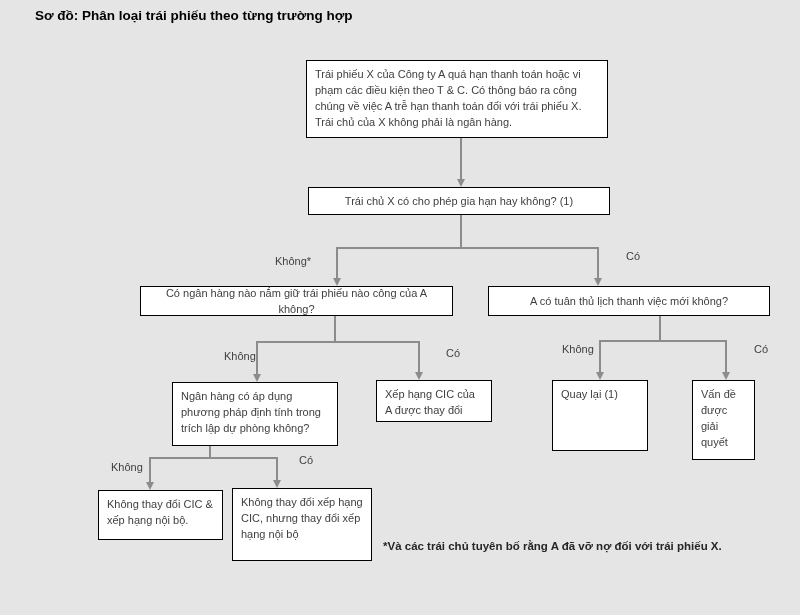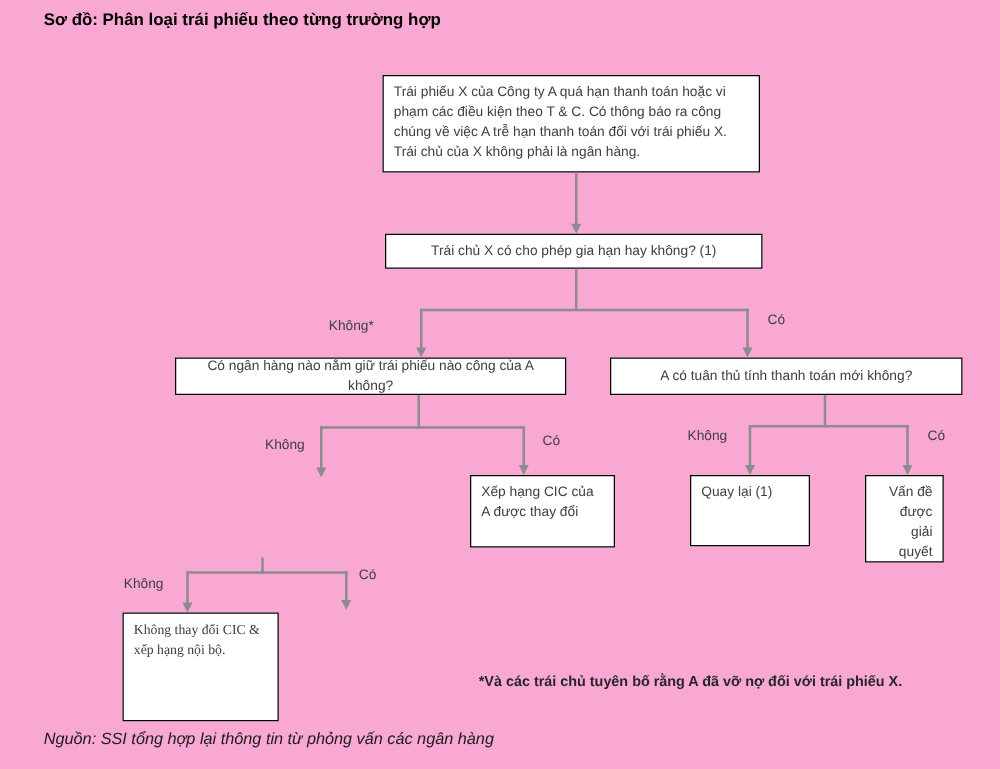--- a/index.html
+++ b/index.html
@@ -5,21 +5,21 @@
   html, body {
     margin: 0;
     padding: 0;
     background: #ffffff;
     font-family: "Liberation Sans", sans-serif;
   }
   .page {
     position: relative;
     width: 800px;
     height: 615px;
-    background: #f9a8d4;
+    background: #e5e5e5;
     overflow: hidden;
   }
   .title {
     position: absolute;
     left: 35px;
     top: 8px;
     font-size: 13.5px;
     font-weight: bold;
     color: #000000;
     white-space: nowrap;
@@ -58,20 +58,21 @@
     height: 0;
     border-left: 4px solid transparent;
     border-right: 4px solid transparent;
     border-top: 8px solid #8c8c8c;
   }
   .edge-label {
     position: absolute;
     font-size: 11px;
     color: #404040;
     white-space: nowrap;
+    margin-left: 12px;
   }
   .footnote {
     position: absolute;
     left: 383px;
     top: 520px;
     font-size: 11.5px;
     font-weight: bold;
     color: #262626;
     white-space: nowrap;
     margin-top: 20px;
@@ -92,31 +93,33 @@
 <div class="page">
 
   <div class="title">Sơ đồ: Phân loại trái phiếu theo từng trường hợp</div>
 
   <div class="box" style="left:306px; top:60px; width:302px; height:78px;">Trái phiếu X của Công ty A quá hạn thanh toán hoặc vi phạm các điều kiện theo T &amp; C. Có thông báo ra công chúng về việc A trễ hạn thanh toán đối với trái phiếu X. Trái chủ của X không phải là ngân hàng.</div>
 
   <div class="box center" style="left:308px; top:187px; width:302px; height:28px;">Trái chủ X có cho phép gia hạn hay không? (1)</div>
 
   <div class="box center" style="left:140px; top:286px; width:313px; height:30px;">Có ngân hàng nào nắm giữ trái phiếu nào công của A không?</div>
 
-  <div class="box center" style="left:488px; top:286px; width:282px; height:30px;">A có tuân thủ tính thanh toán mới không?</div>
+  <div class="box center" style="left:488px; top:286px; width:282px; height:30px;">A có tuân thủ lịch thanh việc mới không?</div>
 
+  <div class="box" style="left:172px; top:382px; width:166px; height:64px;">Ngân hàng có áp dụng phương pháp định tính trong trích lập dự phòng không?</div>
 
-  <div class="box" style="left:376px; top:380px; width:116px; height:58px;">Xếp hạng CIC của A được thay đổi</div>
+  <div class="box" style="left:376px; top:380px; width:116px; height:42px;">Xếp hạng CIC của A được thay đổi</div>
 
-  <div class="box" style="left:552px; top:380px; width:96px; height:57px;">Quay lại (1)</div>
+  <div class="box" style="left:552px; top:380px; width:96px; height:71px;">Quay lại (1)</div>
 
-  <div class="box" style="left:692px; top:380px; width:63px; height:70px;text-align:right;">Vấn đề được giải quyết</div>
+  <div class="box" style="left:692px; top:380px; width:63px; height:80px;">Vấn đề được giải quyết</div>
 
-  <div class="box" style="left:98px; top:490px; width:125px; height:87px;font-family:Liberation Serif, serif;">Không thay đổi CIC &amp; xếp hạng nội bộ.</div>
+  <div class="box" style="left:98px; top:490px; width:125px; height:50px;">Không thay đổi CIC &amp; xếp hạng nội bộ.</div>
 
+  <div class="box" style="left:232px; top:488px; width:140px; height:73px;">Không thay đổi xếp hạng CIC, nhưng thay đổi xếp hạng nội bộ</div>
 
   <div class="vline" style="left:460px; top:138px; height:42px;"></div>
   <div class="arrow-down" style="left:457px; top:179px;"></div>
 
   <div class="vline" style="left:460px; top:215px; height:32px;"></div>
   <div class="hline" style="left:336px; top:247px; width:263px;"></div>
   <div class="vline" style="left:336px; top:247px; height:32px;"></div>
   <div class="arrow-down" style="left:333px; top:278px;"></div>
   <div class="vline" style="left:597px; top:247px; height:32px;"></div>
   <div class="arrow-down" style="left:594px; top:278px;"></div>
@@ -148,15 +151,14 @@
   <div class="hline" style="left:149px; top:457px; width:129px;"></div>
   <div class="vline" style="left:149px; top:457px; height:26px;"></div>
   <div class="arrow-down" style="left:146px; top:482px;"></div>
   <div class="vline" style="left:276px; top:457px; height:24px;"></div>
   <div class="arrow-down" style="left:273px; top:480px;"></div>
 
   <div class="edge-label" style="left:99px; top:461px;">Không</div>
   <div class="edge-label" style="left:287px; top:454px;">Có</div>
 
   <div class="footnote">*Và các trái chủ tuyên bố rằng A đã vỡ nợ đối với trái phiếu X.</div>
-  <div class="source">Nguồn: SSI tổng hợp lại thông tin từ phỏng vấn các ngân hàng</div>
 
 </div>
 
 </body></html>

